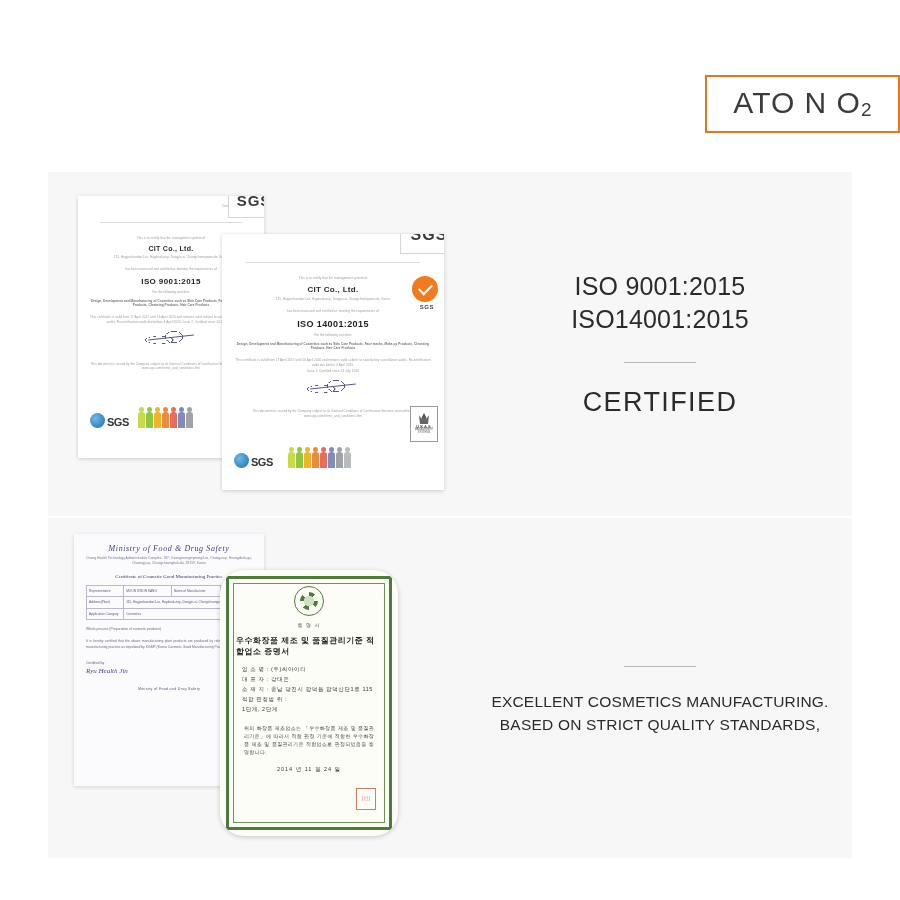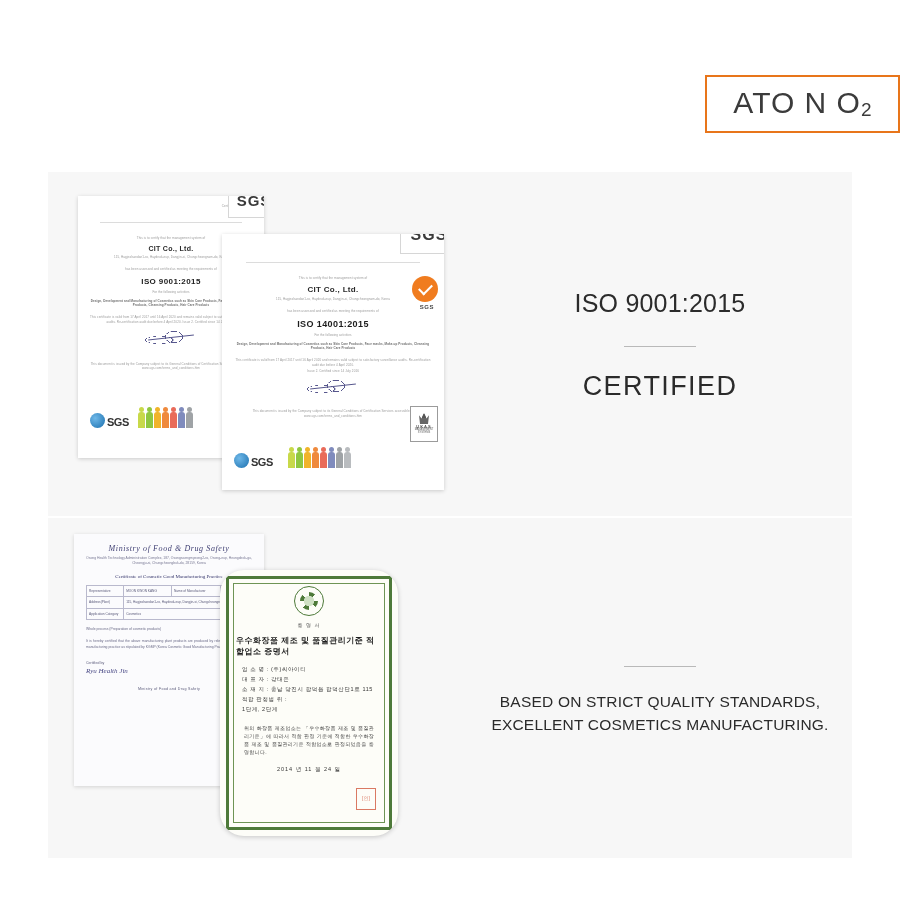--- a/index.html
+++ b/index.html
@@ -519,20 +519,21 @@
           <span class="crown"></span>
           <span style="font-weight:700; letter-spacing:1px;">UKAS</span>
           <span style="font-size:2.6px; text-align:center; line-height:1.1;">MANAGEMENT<br>SYSTEMS</span>
         </div>
       </div>
     </div>
 
     <div class="info">
       <div class="headline">
         <div>ISO 9001:2015</div>
+        <div>ISO14001:2015</div>
       </div>
       <div class="divider"></div>
       <div class="subline">CERTIFIED</div>
     </div>
   </div>
 
   <div class="section" id="section-cgmp">
 
     <div class="imgs">
 
@@ -581,19 +582,19 @@
           <div class="kor-body">위의 화장품 제조업소는 「우수화장품 제조 및 품질관리기준」에 따라서 적합 판정 기준에 적합한 우수화장품 제조 및 품질관리기준 적합업소로 판정되었음을 증명합니다.</div>
           <div class="kor-date">2014 년  11 월  24 일</div>
         </div>
         <div class="kor-stamp">[인]</div>
       </div>
     </div>
 
     <div class="info">
       <div class="divider"></div>
       <div class="cgmp-note">
+        <div>EXCELLENT COSMETICS MANUFACTURING.</div>
         <div>BASED ON STRICT QUALITY STANDARDS,</div>
-        <div>EXCELLENT COSMETICS MANUFACTURING.</div>
       </div>
     </div>
   </div>
 
 </div>
 
 </body></html>

